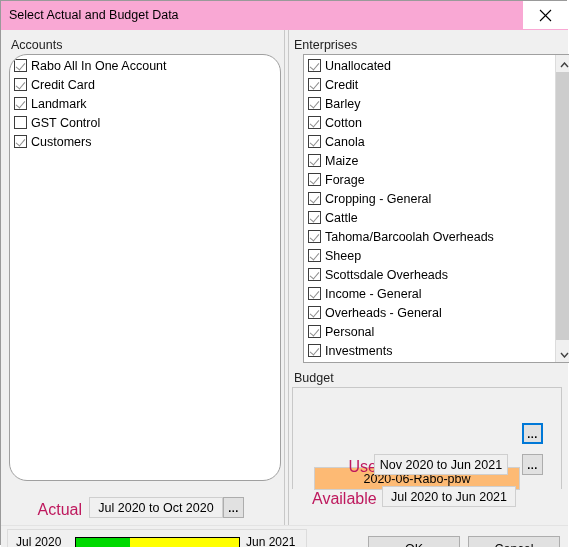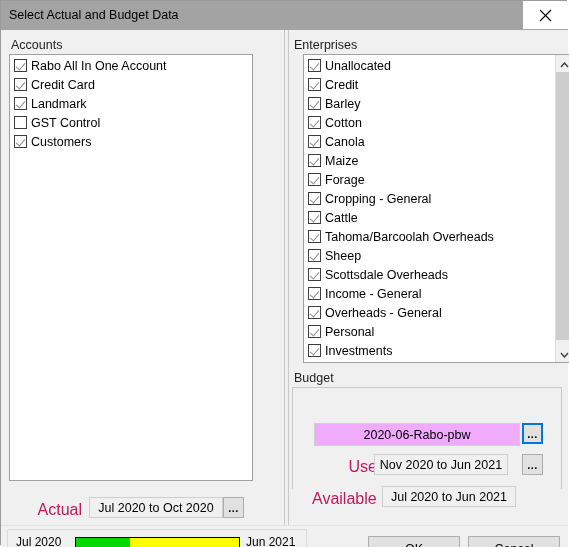--- a/index.html
+++ b/index.html
@@ -18,21 +18,21 @@
     position: absolute; left: 0; top: 0;
     width: 567px; height: 545px;
     border: 1px solid #9a9a9a;
     background: #f0f0f0;
     box-sizing: border-box;
   }
   
   .titlebar {
     position: absolute; left: 0; top: 0;
     width: 567px; height: 36px;
-    background: #a3a3a3;
+    background: #f9a8d4;
     box-sizing: border-box;
   }
   .titlebar-text {
     position: absolute; left: 8px; top: 7px;
     font-size: 12.5px;
     color: #000000;
     white-space: nowrap;
   }
   .close-btn {
     position: absolute; right: 0; top: 0;
@@ -56,21 +56,21 @@
     color: #222;
     white-space: nowrap;
   }
   .listbox {
     position: absolute;
     background: #ffffff;
     border: 1px solid #a0a0a0;
     box-sizing: border-box;
     overflow: hidden;
   }
-  .accounts-box { left: 8px; top: 24px; width: 244px; height: 427px; }
+  .accounts-box { left: 8px; top: 24px; width: 272px; height: 427px; border-radius: 18px; }
   .enterprises-box { left: 302px; top: 24px; width: 270px; height: 309px; }
 
   
   .splitter {
     position: absolute; left: 283px; top: 0px;
     width: 5px; height: 516px;
     background: #f0f0f0;
   }
   .splitter::before {
     content:""; position:absolute; left:0px; top:0; width:1px; height:516px;
@@ -150,26 +150,27 @@
     position: absolute; left: 291px; top: 357px;
     width: 270px; height: 102px;
     background: #f0f0f0;
     border: 1px solid #c8c8c8;
     border-bottom: none;
     box-sizing: border-box;
   }
 
   .field-text {
     position: absolute;
-    background: #f0abfc;
+    background: #fdba74;
     border: 1px solid #cfcfcf;
     box-sizing: border-box;
     display: flex; align-items: center; justify-content: center;
     font-size: 12.5px;
     color: #000;
+    margin-top: 44px;
   }
   .field-ro {
     position: absolute;
     background: #f0f0f0;
     border: 1px solid #cfcfcf;
     box-sizing: border-box;
     display: flex; align-items: center; justify-content: center;
     font-size: 12.5px;
     color: #000;
   }

